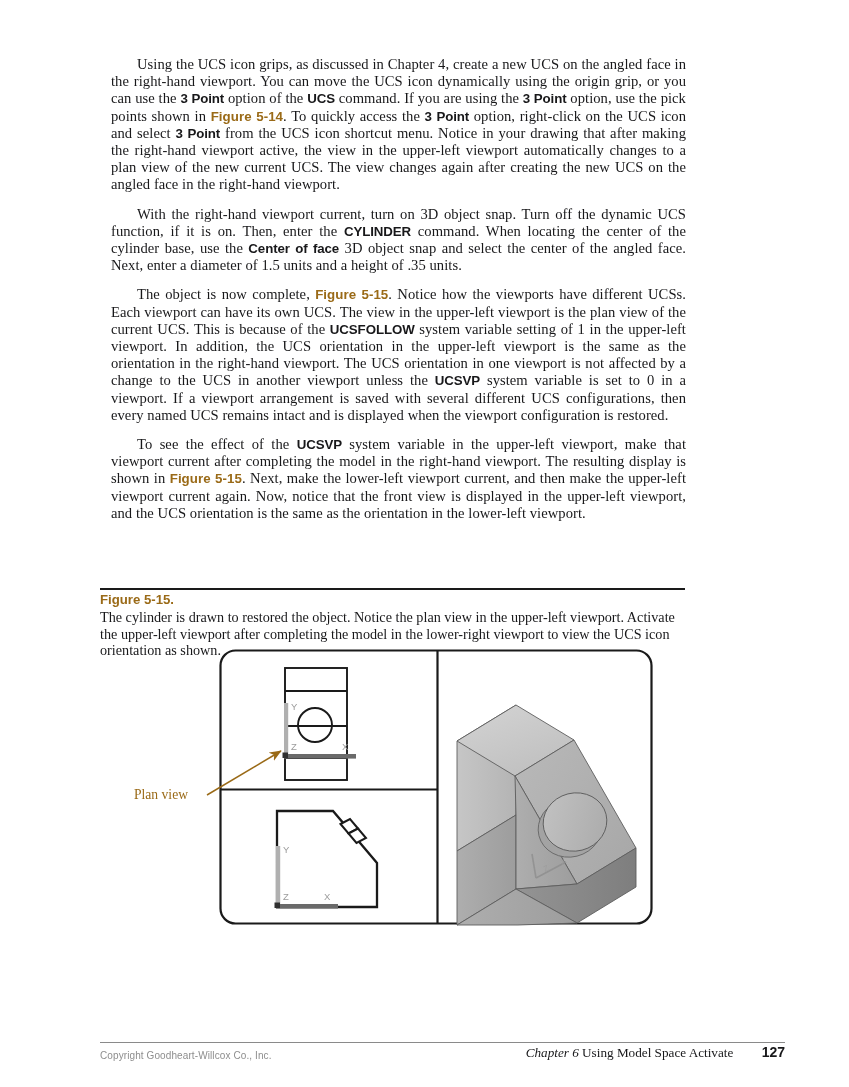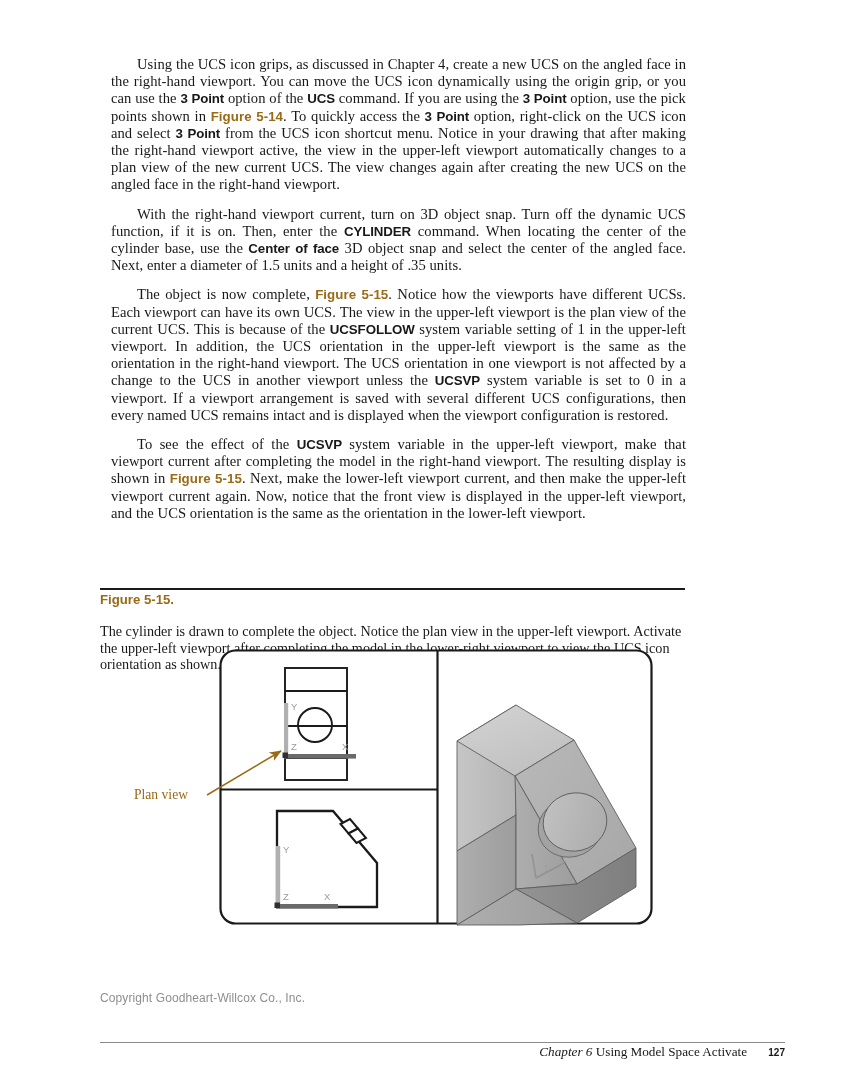--- a/index.html
+++ b/index.html
@@ -55,21 +55,21 @@
     top: 592px;
     width: 590px;
   }
   .fig-caption .fignum {
     display: block;
     color: #9a6a17;
     font-family: "Liberation Sans", sans-serif;
     font-weight: bold;
     font-size: 13.2px;
     line-height: 16px;
-    margin-bottom: 15px;
+    margin-bottom: 1px;
   }
   .fig-caption .capbody {
     display: block;
     font-size: 14.2px;
     line-height: 16.6px;
     color: #18181a;
   }
 
   
   .fig-art {
@@ -86,58 +86,58 @@
     position: absolute;
     left: 100px;
     top: 1042px;
     width: 685px;
     height: 0;
     border-top: 1px solid #8a8a8a;
   }
   .footer-left {
     position: absolute;
     left: 100px;
-    top: 991px;
+    top: 1050px;
     font-family: "Liberation Sans", sans-serif;
-    font-size: 12px;
+    font-size: 10px;
     color: #8e8e8e;
     letter-spacing: 0.1px;
   }
   .footer-right {
     position: absolute;
     right: 64px;
     top: 1044px;
     font-size: 13.2px;
     color: #18181a;
     white-space: nowrap;
   }
   .footer-right .chap { font-style: italic; }
   .footer-right .pnum {
     font-family: "Liberation Sans", sans-serif;
     font-weight: bold;
-    font-size: 10px;
-    margin-left: 18px;
+    font-size: 14px;
+    margin-left: 25px;
   }
 </style>
 </head>
 <body>
 
 <div class="page">
 
   <div class="body-col">
     <p class="para">Using the UCS icon grips, as discussed in Chapter 4, create a new UCS on the angled face in the right-hand viewport. You can move the UCS icon dynamically using the origin grip, or you can use the <span class="b">3 Point</span> option of the <span class="b">UCS</span> command. If you are using the <span class="b">3 Point</span> option, use the pick points shown in <span class="figref">Figure 5-14</span>. To quickly access the <span class="b">3 Point</span> option, right-click on the UCS icon and select <span class="b">3 Point</span> from the UCS icon shortcut menu. Notice in your drawing that after making the right-hand viewport active, the view in the upper-left viewport automatically changes to a plan view of the new current UCS. The view changes again after creating the new UCS on the angled face in the right-hand viewport.</p>
     <p class="para">With the right-hand viewport current, turn on 3D object snap. Turn off the dynamic UCS function, if it is on. Then, enter the <span class="b">CYLINDER</span> command. When locating the center of the cylinder base, use the <span class="b">Center of face</span> 3D object snap and select the center of the angled face. Next, enter a diameter of 1.5 units and a height of .35 units.</p>
     <p class="para">The object is now complete, <span class="figref">Figure 5-15</span>. Notice how the viewports have different UCSs. Each viewport can have its own UCS. The view in the upper-left viewport is the plan view of the current UCS. This is because of the <span class="b">UCSFOLLOW</span> system variable setting of 1 in the upper-left viewport. In addition, the UCS orientation in the upper-left viewport is the same as the orientation in the right-hand viewport. The UCS orientation in one viewport is not affected by a change to the UCS in another viewport unless the <span class="b">UCSVP</span> system variable is set to 0 in a viewport. If a viewport arrangement is saved with several different UCS configurations, then every named UCS remains intact and is displayed when the viewport configuration is restored.</p>
     <p class="para">To see the effect of the <span class="b">UCSVP</span> system variable in the upper-left viewport, make that viewport current after completing the model in the right-hand viewport. The resulting display is shown in <span class="figref">Figure 5-15</span>. Next, make the lower-left viewport current, and then make the upper-left viewport current again. Now, notice that the front view is displayed in the upper-left viewport, and the UCS orientation is the same as the orientation in the lower-left viewport.</p>
   </div>
 
   <div class="fig-rule"></div>
   <div class="fig-caption">
     <span class="fignum">Figure 5-15.</span>
-    <span class="capbody">The cylinder is drawn to complete the object. Notice the plan view in the upper-left viewport. Activate the upper-left viewport after completing the model in the lower-right viewport to view the UCS icon orientation as shown.</span>
+    <span class="capbody">The cylinder is drawn to restored the object. Notice the plan view in the upper-left viewport. Activate the upper-left viewport after completing the model in the lower-right viewport to view the UCS icon orientation as shown.</span>
   </div>
 
   <div class="fig-art">
     <svg width="660" height="290" viewBox="0 0 660 290" xmlns="http://www.w3.org/2000/svg">
       <defs>
         <marker id="arrowh" markerWidth="9" markerHeight="9" refX="7.5" refY="3.2" orient="auto">
           <path d="M0,0 L8,3.2 L0,6.4 L2.2,3.2 Z" fill="#9a6a17"></path>
         </marker>
         <linearGradient id="gTop" x1="0" y1="0" x2="0.6" y2="1">
           <stop offset="0%" stop-color="#d4d4d4"></stop>

